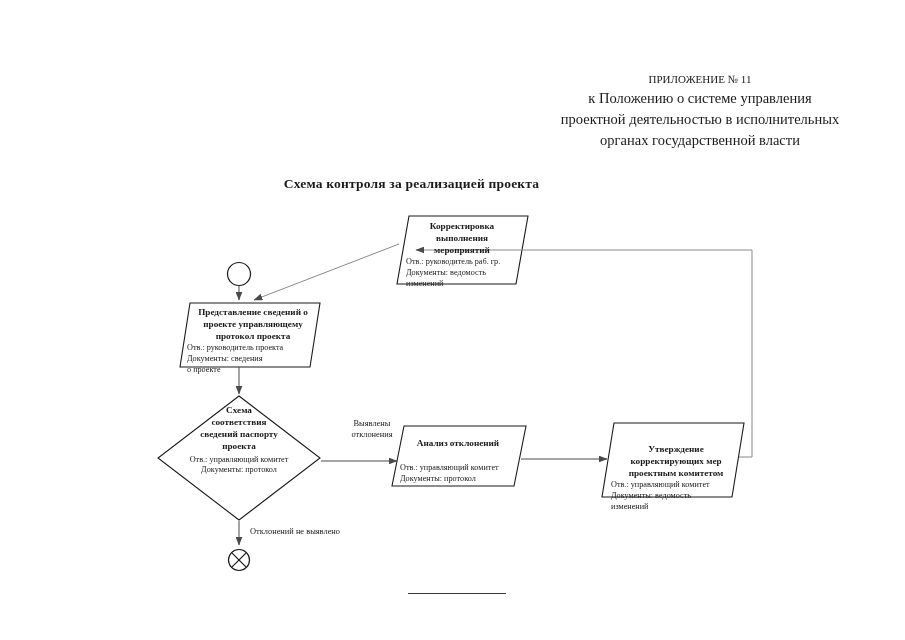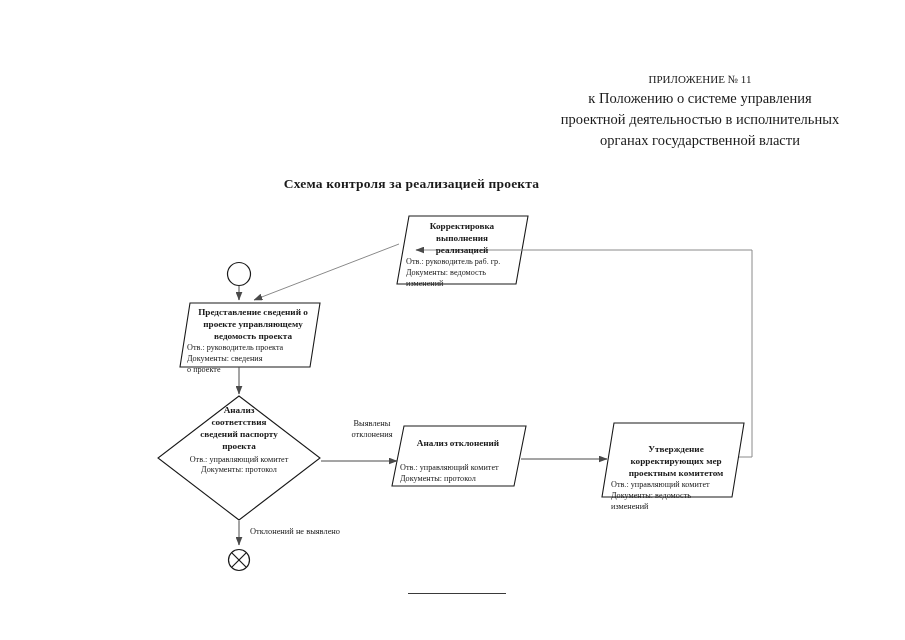--- a/index.html
+++ b/index.html
@@ -93,45 +93,45 @@
 
     <circle cx="239" cy="560" r="10.5" fill="none" stroke="#1a1a1a" stroke-width="1.2"></circle>
     <line x1="231.6" y1="552.6" x2="246.4" y2="567.4" stroke="#1a1a1a" stroke-width="1.2"></line>
     <line x1="246.4" y1="552.6" x2="231.6" y2="567.4" stroke="#1a1a1a" stroke-width="1.2"></line>
   </svg>
 
   <div class="node" style="left:397px;top:216px;width:130px;">
     <div class="ntitle" style="padding-top:4px;">
       <div>Корректировка</div>
       <div>выполнения</div>
-      <div>реализацией</div>
+      <div>мероприятий</div>
     </div>
     <div class="nmeta" style="padding-left:9px;padding-top:1px;">
       <div>Отв.: руководитель раб. гр.</div>
       <div>Документы: ведомость</div>
       <div>изменений</div>
     </div>
   </div>
 
   <div class="node" style="left:180px;top:303px;width:140px;">
     <div class="ntitle" style="padding-top:3px;padding-left:6px;">
       <div>Представление сведений о</div>
       <div>проекте управляющему</div>
-      <div>ведомость проекта</div>
+      <div>протокол проекта</div>
     </div>
     <div class="nmeta" style="padding-left:7px;padding-top:1px;">
       <div>Отв.: руководитель проекта</div>
       <div>Документы: сведения</div>
       <div>о проекте</div>
     </div>
   </div>
 
   <div class="node" style="left:158px;top:404px;width:162px;">
     <div class="ntitle">
-      <div>Анализ</div>
+      <div>Схема</div>
       <div>соответствия</div>
       <div>сведений паспорту</div>
       <div>проекта</div>
     </div>
     <div class="nmeta" style="text-align:center;padding-top:2px;">
       <div>Отв.: управляющий комитет</div>
       <div>Документы: протокол</div>
     </div>
   </div>
 

